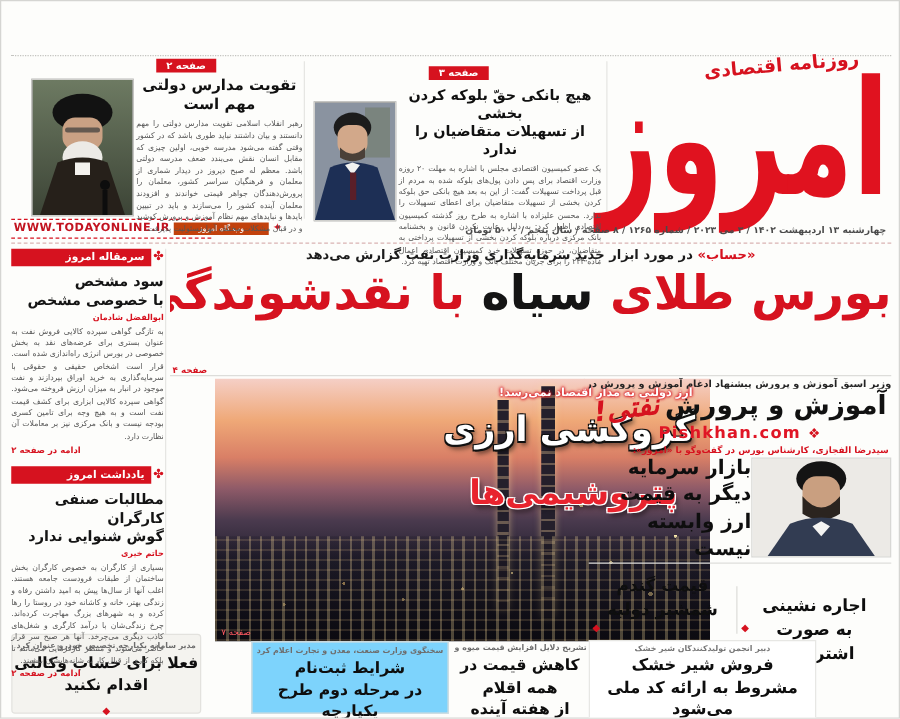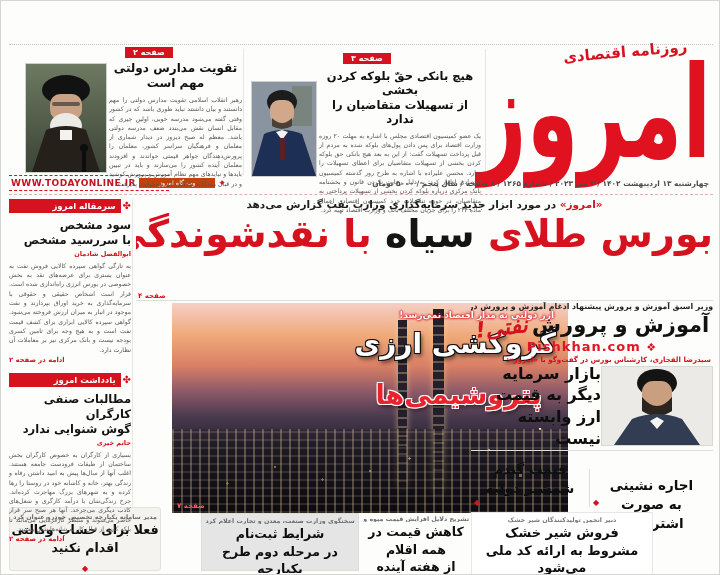--- a/index.html
+++ b/index.html
@@ -83,21 +83,21 @@
          background:
           repeating-linear-gradient(90deg,rgba(255,226,160,.28) 0 2px,rgba(0,0,0,0) 2px 9px),
           repeating-linear-gradient(0deg,rgba(255,210,140,.14) 0 2px,rgba(0,0,0,0) 2px 8px),
           linear-gradient(180deg,rgba(20,18,28,.2),rgba(10,9,14,.85));}
   #ph-kick{position:absolute;top:7px;right:14px;font-size:9px;font-weight:bold;color:#fff;
            text-shadow:0 0 2px #d6121f,0 0 2px #d6121f,0 0 3px #d6121f;}
   #ph-t1{position:absolute;top:24px;right:12px;font-size:28px;font-weight:bold;color:#fff;
          text-shadow:1px 1px 0 #111,-1px -1px 0 #111,1px -1px 0 #111,-1px 1px 0 #111,2px 3px 4px rgba(0,0,0,.6);}
   #ph-t2{position:absolute;top:76px;right:26px;font-size:27px;font-weight:bold;color:#e8232e;
          text-shadow:1px 1px 0 #fff,-1px -1px 0 #fff,1px -1px 0 #fff,-1px 1px 0 #fff,2px 3px 4px rgba(0,0,0,.5);}
-  #ph-ref{position:absolute;left:5px;bottom:3px;font-size:7px;font-weight:bold;color:#ff5a62;}
+  #ph-ref{position:absolute;left:5px;bottom:3px;font-size:7px;font-weight:normal;color:#ff5a62;}
 
   
   #rcol{position:absolute;left:470px;top:301px;width:242px;height:272px;}
   .edu-kick{font-size:7.8px;font-weight:bold;color:#232323;text-align:center;white-space:nowrap;overflow:hidden;}
   .edu-title{text-align:center;margin-top:3px;line-height:1;}
   .edu-title .b1{font-size:21px;font-weight:bold;color:#111;}
   .edu-title .r1{display:inline-block;font-size:22px;font-weight:bold;color:#d6121f;
                  font-style:italic;transform:rotate(-7deg) translateY(3px);}
   .pish{margin-top:3px;text-align:center;color:#e01525;font-weight:bold;font-size:13px;
         direction:ltr;letter-spacing:1px;}
@@ -116,21 +116,21 @@
   .cell-wheat{flex:1;}
   .marker{position:absolute;bottom:0;left:3px;color:#d6121f;font-size:8px;line-height:1;}
   #milk{position:absolute;right:60px;top:210px;width:182px;border:1px solid #e7e7e4;background:#fff;
         text-align:center;padding:3px 4px 5px;box-sizing:border-box;}
   #milk .bkick{font-size:6.3px;color:#777;font-weight:bold;}
   #milk .btitle{margin-top:1px;font-size:13px;font-weight:bold;color:#0e0e0e;line-height:1.35;}
 
   
   .bbox{position:absolute;text-align:center;box-sizing:border-box;}
   #box-fruit{left:362px;top:514px;width:106px;}
-  #box-register{left:200px;top:512px;width:158px;height:58px;border:1px solid #ddddda;background:#e5e5e5;padding-top:3px;}
+  #box-register{left:200px;top:512px;width:158px;height:58px;border:1px solid #ddddda;background:#7dd3fc;padding-top:3px;}
   #box-car{left:8px;top:506px;width:152px;height:64px;background:#f4f3ef;border:1px solid #e3e2de;
            border-radius:3px;padding-top:5px;}
   .bkick{font-size:6.3px;color:#6e6e6e;font-weight:bold;white-space:nowrap;overflow:hidden;}
   .btitle{margin-top:1px;font-size:12.5px;font-weight:bold;color:#0e0e0e;line-height:1.4;}
   .bmark{display:inline-block;color:#d6121f;font-size:8px;margin-top:1px;line-height:1;}
 
   
   #sbar{position:absolute;left:8px;top:198px;width:122px;}
   .sec{display:flex;align-items:center;gap:2px;}
   .sec .flower{color:#d6121f;font-size:10px;line-height:1;}
@@ -215,21 +215,21 @@
       <div class="ttitle">
         <span>هیچ بانکی حقّ بلوکه کردن بخشی</span><br>
         <span>از تسهیلات متقاضیان را ندارد</span>
       </div>
       <div class="tbody">یک عضو کمیسیون اقتصادی مجلس با اشاره به مهلت ۲۰ روزه وزارت اقتصاد برای پس دادن پول‌های بلوکه شده به مردم از قبل پرداخت تسهیلات گفت: از این به بعد هیچ بانکی حق بلوکه کردن بخشی از تسهیلات متقاضیان برای اعطای تسهیلات را ندارد. محسن علیزاده با اشاره به طرح روز گذشته کمیسیون اقتصادی اظهار کرد: به دلیل رعایت نکردن قانون و بخشنامه بانک مرکزی درباره بلوکه کردن بخشی از تسهیلات پرداختی به متقاضیان، در حوزه تسهیلات خرد کمیسیون اقتصادی اعمال ماده ۲۳۴ را برای جریان مختلف بانک و وزارت اقتصاد تهیه کرد.</div>
     </div>
   </div>
 
   <div id="lead">
     <div class="kick">
-      <span class="red">«امروز»</span><span> در مورد ابزار جدید سرمایه‌گذاری وزارت نفت گزارش می‌دهد</span>
+      <span class="red">«حساب»</span><span> در مورد ابزار جدید سرمایه‌گذاری وزارت نفت گزارش می‌دهد</span>
     </div>
     <div class="head">
       <span class="red">بورس طلای </span><span class="blk">سیاه </span><span class="red">با نقدشوندگی بالا</span>
     </div>
     <span class="pref">صفحه ۴</span>
   </div>
 
   <div id="photo">
     <div class="tower" id="tw1"></div>
     <div class="tower" id="tw2"></div>
@@ -315,21 +315,21 @@
     <span class="bmark">◆</span>
   </div>
 
   <div id="sbar">
     <div class="sec">
       <span class="flower">✤</span>
       <span class="band">سرمقاله امروز</span>
     </div>
     <div class="stitle">
       <span>سود مشخص</span><br>
-      <span>با سررسید مشخص</span>
+      <span>با خصوصی مشخص</span>
     </div>
     <div class="sby">ابوالفضل شادمان</div>
     <div class="sbody">به تازگی گواهی سپرده کالایی فروش نفت به عنوان بستری برای عرضه‌های نقد به بخش خصوصی در بورس انرژی راه‌اندازی شده است. قرار است اشخاص حقیقی و حقوقی با سرمایه‌گذاری به خرید اوراق بپردازند و نفت موجود در انبار به میزان ارزش فروخته می‌شود. گواهی سپرده کالایی ابزاری برای کشف قیمت نفت است و به هیچ وجه برای تامین کسری بودجه نیست و بانک مرکزی نیز بر معاملات آن نظارت دارد.</div>
     <div class="smore">ادامه در صفحه ۲</div>
 
     <div class="sec" id="sec-note">
       <span class="flower">✤</span>
       <span class="band">یادداشت امروز</span>
     </div>
     <div class="stitle">

